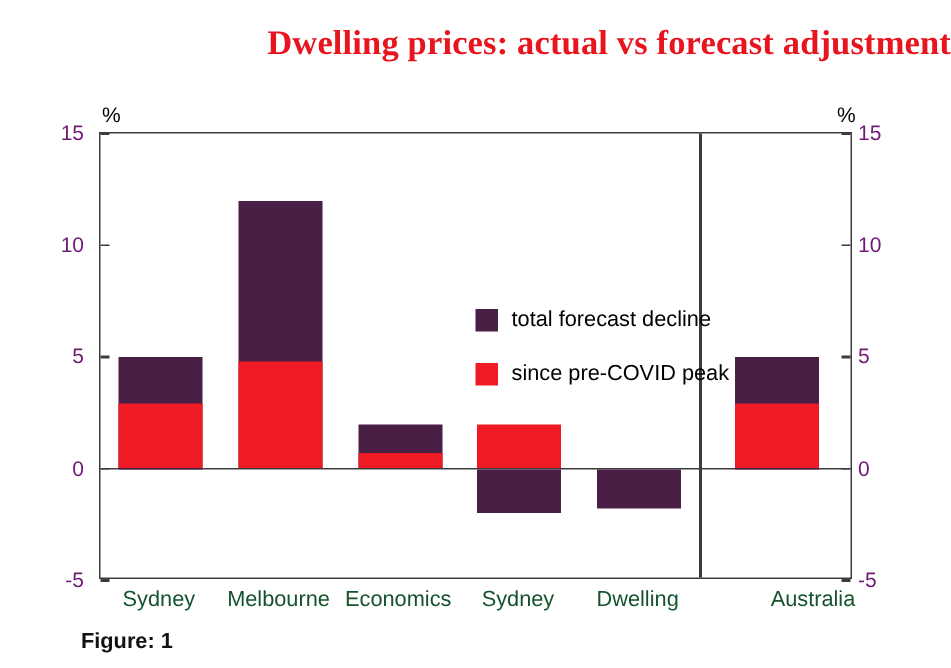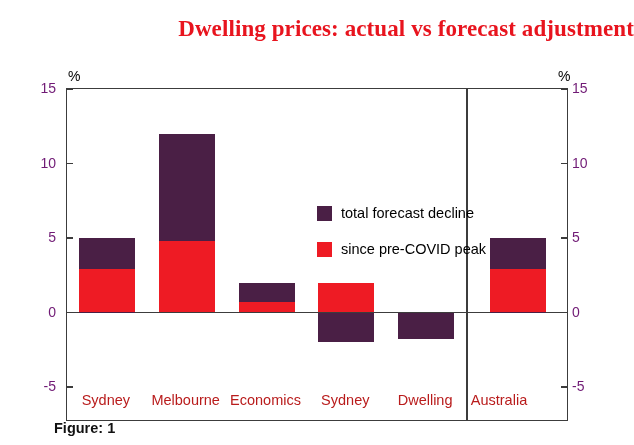--- a/index.html
+++ b/index.html
@@ -24,21 +24,21 @@
     font-weight: bold;
     font-size: 23px;
     color: #e8141e;
     letter-spacing: 0.1px;
   }
   #plot-area {
     position: absolute;
     left: 66px;
     top: 88px;
     width: 502px;
-    height: 333px;
+    height: 298px;
     border: 1.5px solid #3c3c3c;
     box-sizing: border-box;
   }
   .pct-label {
     position: absolute;
     font-size: 14px;
     color: #000;
     top: 68px;
   }
   #pct-left { left: 68px; }
@@ -87,21 +87,21 @@
   .bar {
     position: absolute;
     width: 100%;
   }
   .bar-forecast { background: #4a1f45; }
   .bar-covid { background: #ee1b24; }
 
   .xlabel {
     position: absolute;
     font-size: 14.5px;
-    color: #b91c1c;
+    color: #14532d;
     text-align: center;
     top: 392px;
   }
 
   #legend {
     position: absolute;
     left: 250px;
     top: 116px;
     font-size: 14.5px;
   }
@@ -206,13 +206,13 @@
 <div class="ytick right" style="top: 229px;">5</div>
 <div class="ytick left" style="top: 154.5px;">10</div>
 <div class="ytick right" style="top: 154.5px;">10</div>
 <div class="ytick left" style="top: 80px;">15</div>
 <div class="ytick right" style="top: 80px;">15</div>
 <div class="xlabel" style="left: 50.9px; width: 110px;">Sydney</div>
 <div class="xlabel" style="left: 130.7px; width: 110px;">Melbourne</div>
 <div class="xlabel" style="left: 210.5px; width: 110px;">Economics</div>
 <div class="xlabel" style="left: 290.3px; width: 110px;">Sydney</div>
 <div class="xlabel" style="left: 370.1px; width: 110px;">Dwelling</div>
-<div class="xlabel" style="left: 444px; width: 110px;">Australia</div>
+<div class="xlabel" style="left: 487px; width: 110px;">Australia</div>
 
 </body></html>

